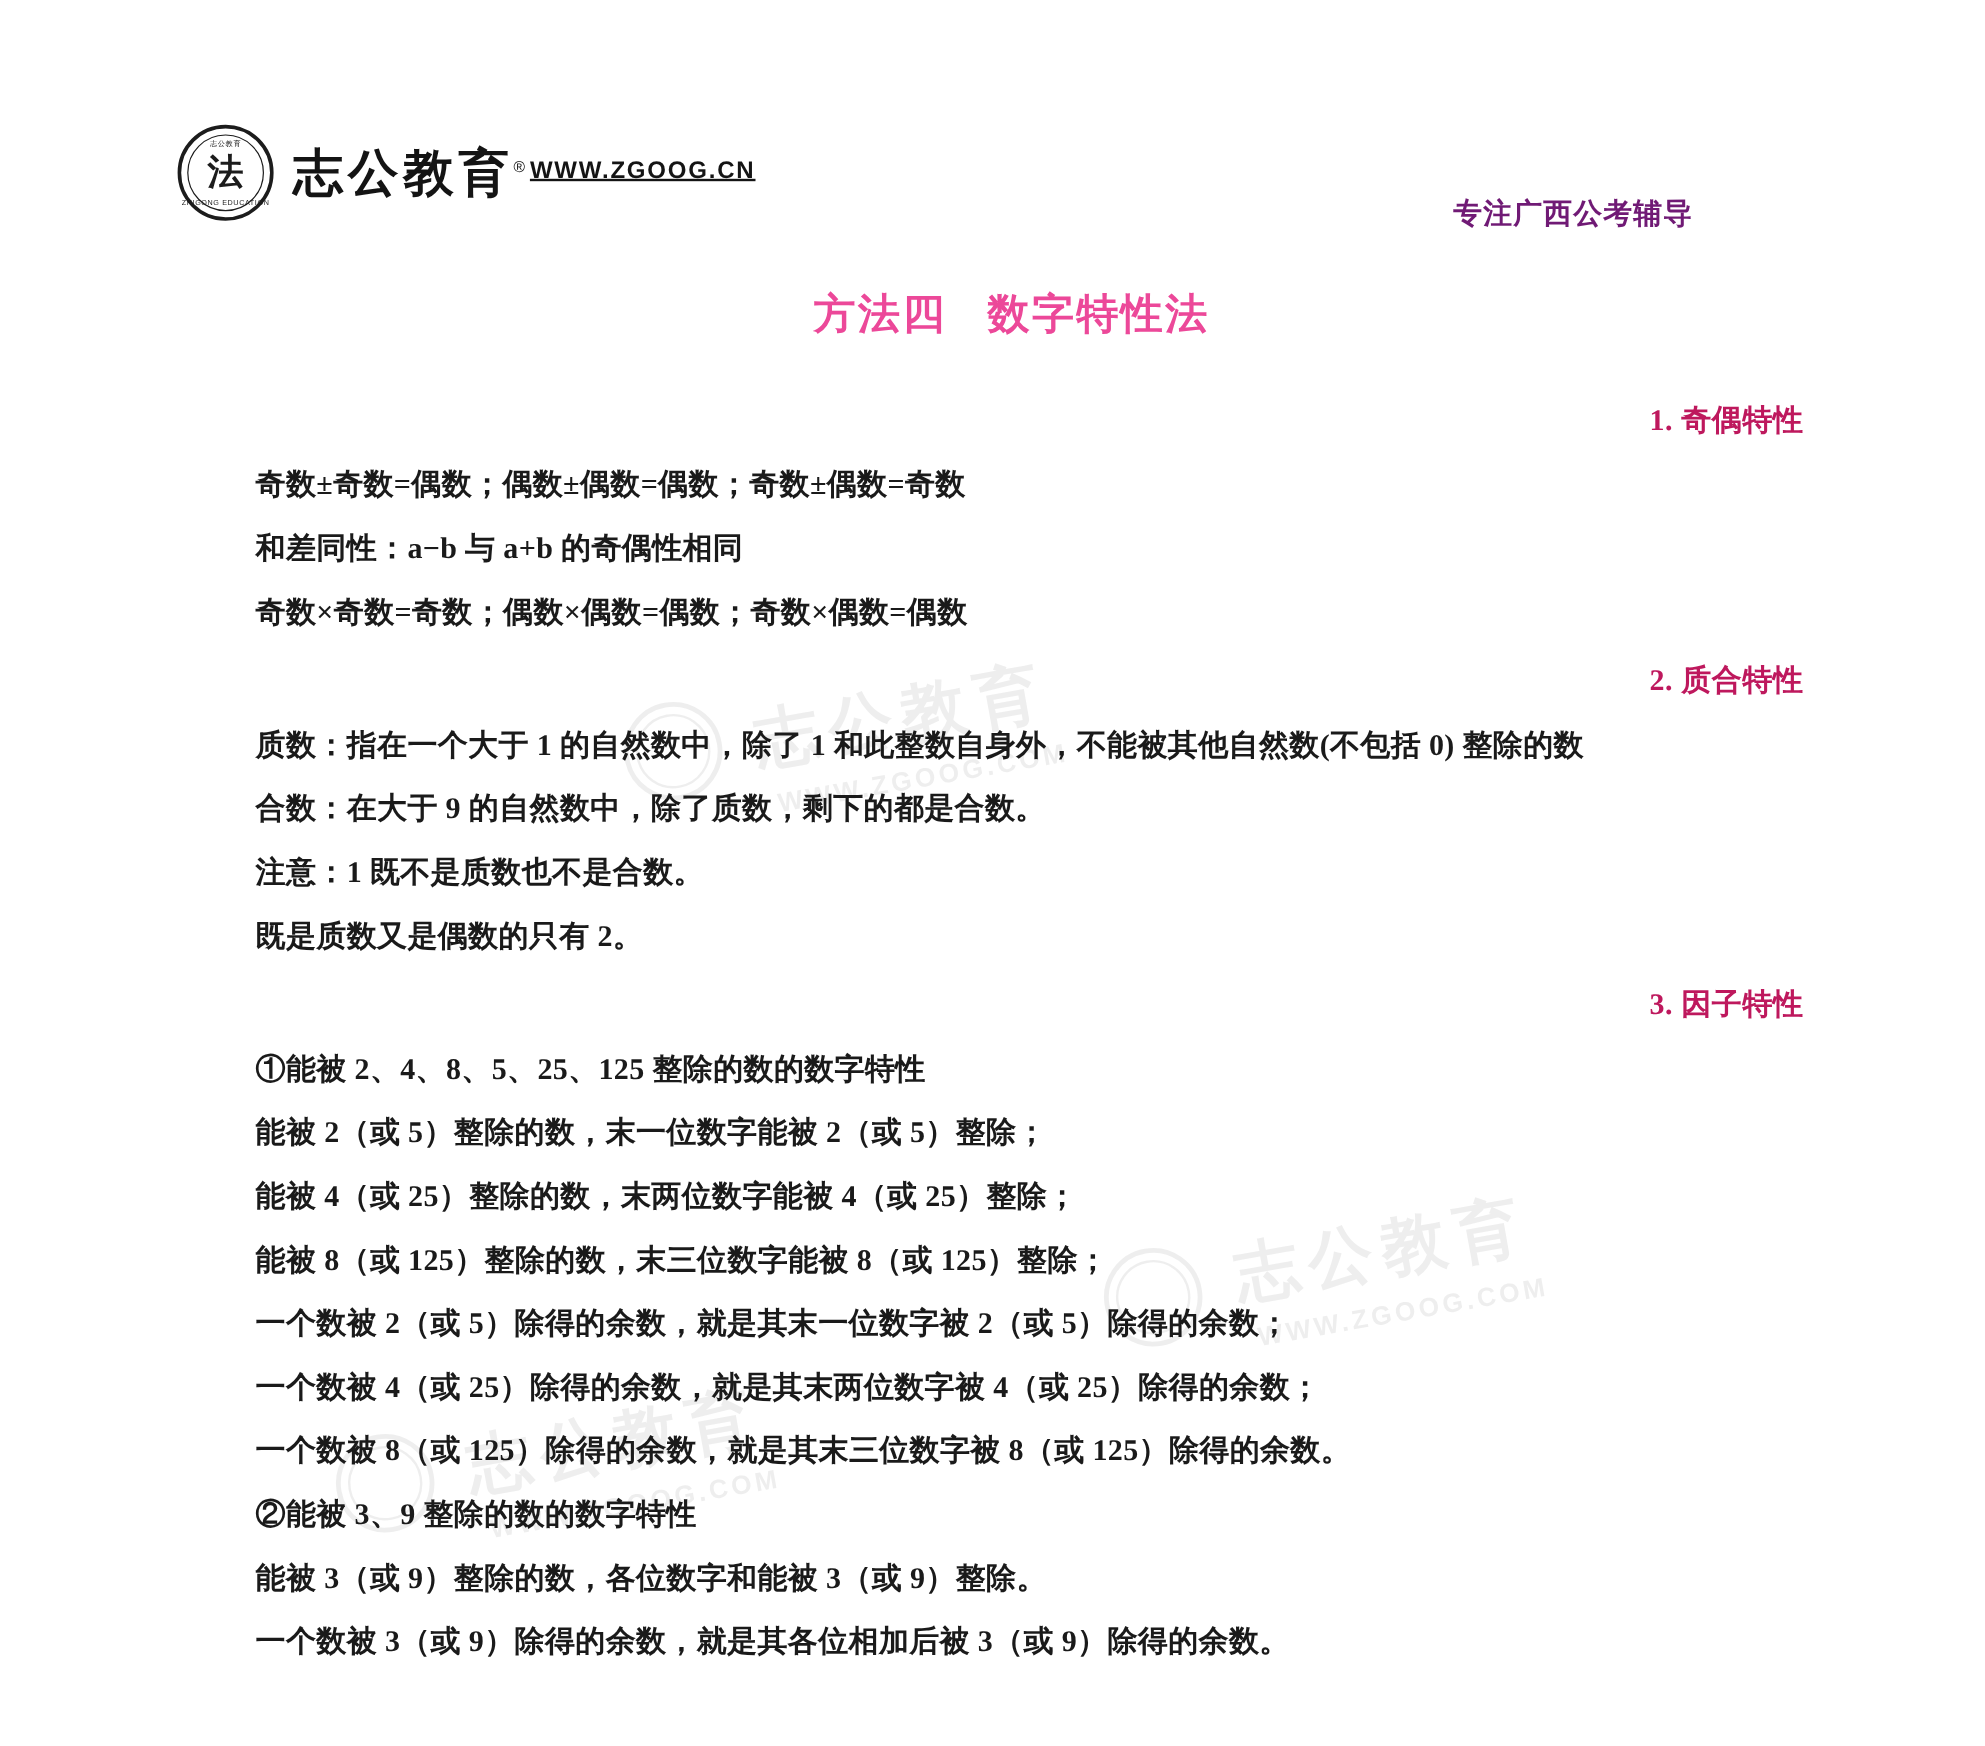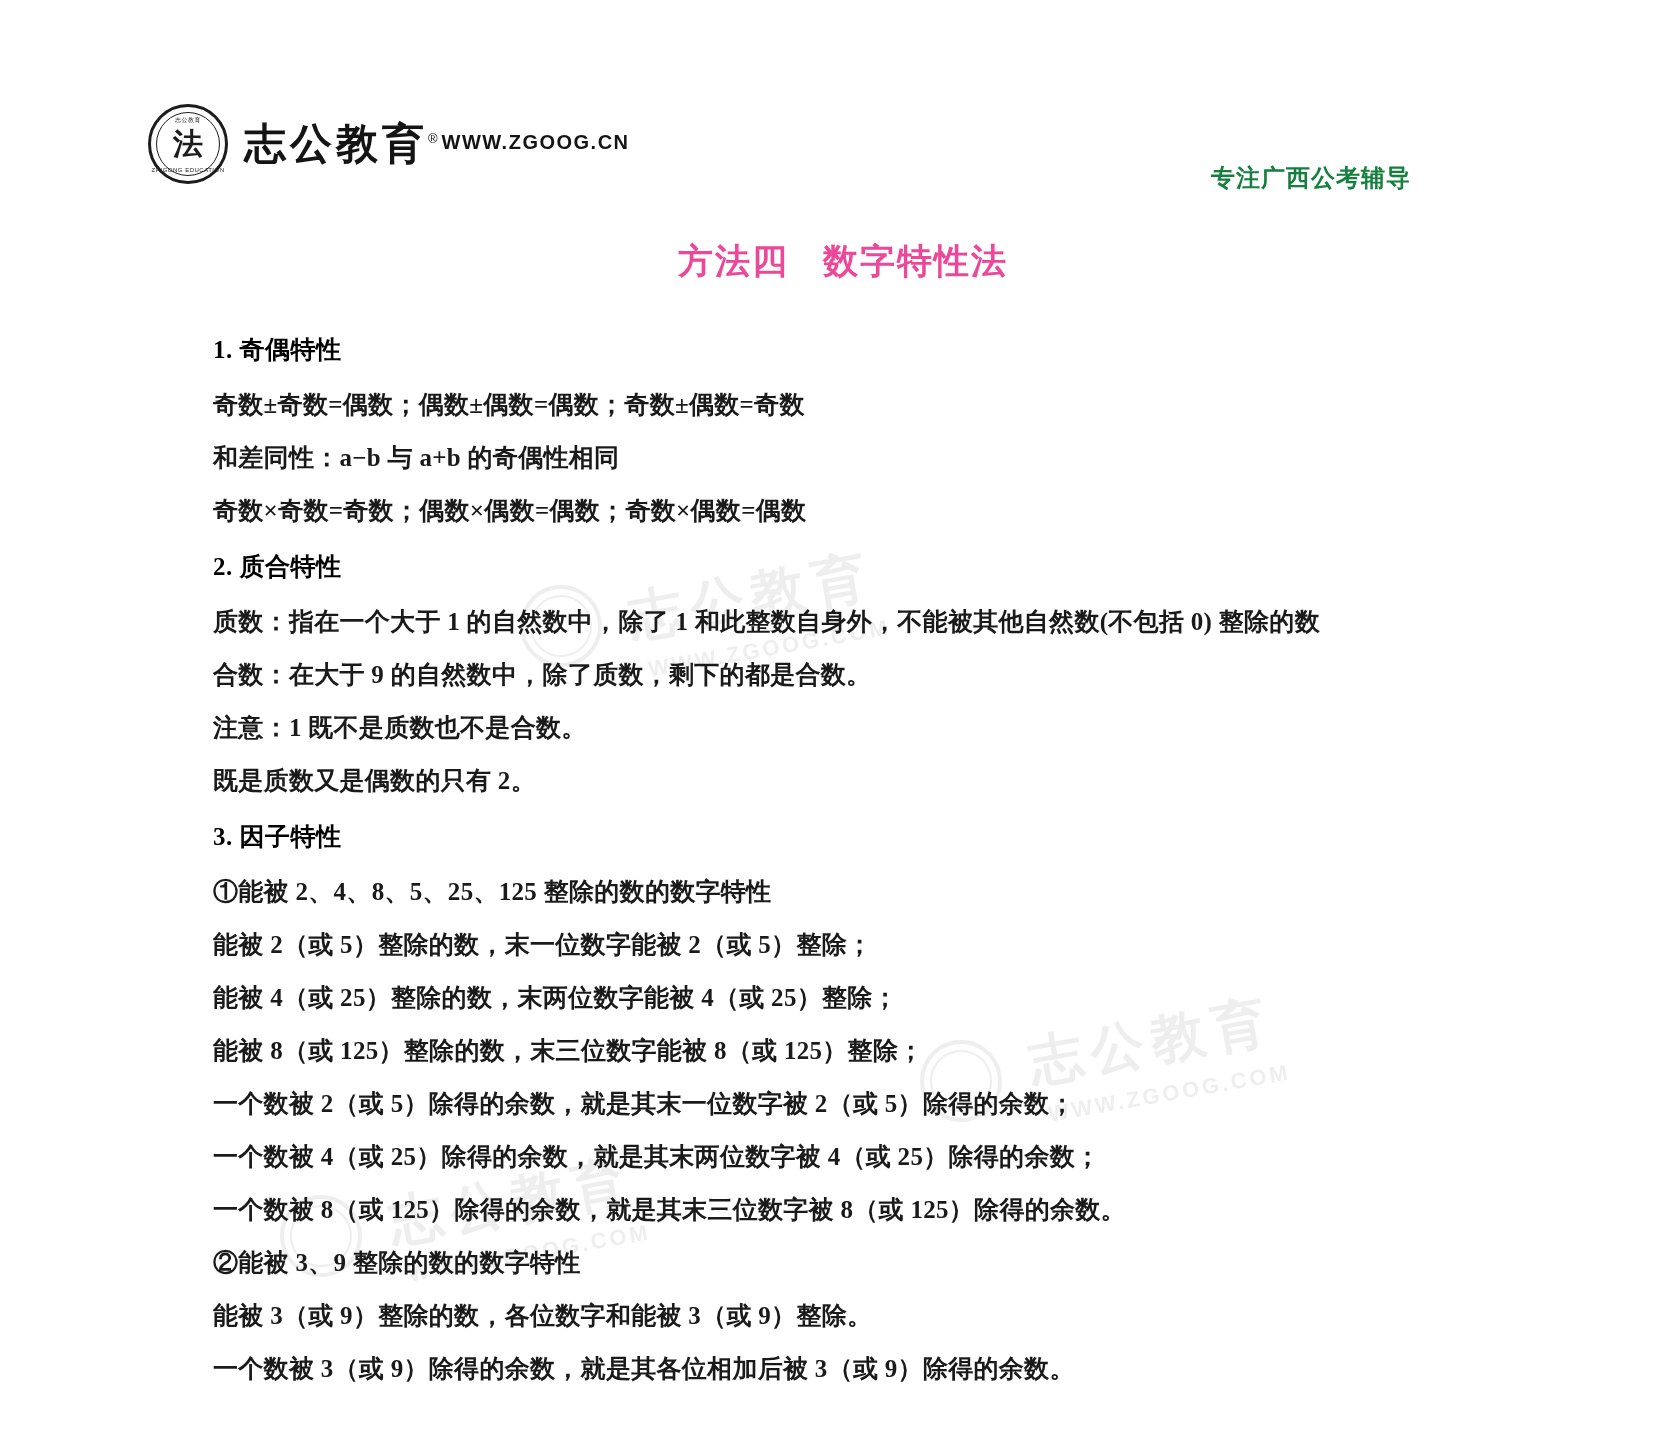--- a/index.html
+++ b/index.html
@@ -97,30 +97,31 @@
     vertical-align: super;
     font-weight: normal;
   }
   .brand-url {
     margin-top: 9px;
     font-family: "Liberation Sans", sans-serif;
     font-size: 20px;
     font-weight: bold;
     letter-spacing: 1.5px;
     color: #141414;
+    text-decoration: underline;
   }
 
   .header-slogan {
     position: absolute;
     right: 95px;
     top: 58px;
     font-family: "Liberation Sans", sans-serif;
     font-size: 24px;
     font-weight: bold;
-    color: #15803d;
+    color: #701a75;
     letter-spacing: 1px;
   }
 
   
   .doc-title {
     position: absolute;
     top: 238px;
     left: 16px;
     width: 100%;
     text-align: center;
@@ -135,23 +136,24 @@
   
   .content {
     position: absolute;
     top: 320px;
     left: 213px;
     width: 1290px;
   }
   .sec-head {
     font-size: 25px;
     font-weight: bold;
-    color: #000000;
+    color: #be185d;
     margin: 13px 0 12px 0;
     letter-spacing: 0.5px;
+    text-align: right;
   }
   .line {
     font-size: 25px;
     line-height: 53px;
     color: #1a1a1a;
     white-space: nowrap;
     letter-spacing: 0.3px;
     font-weight: bold;
   }
 

